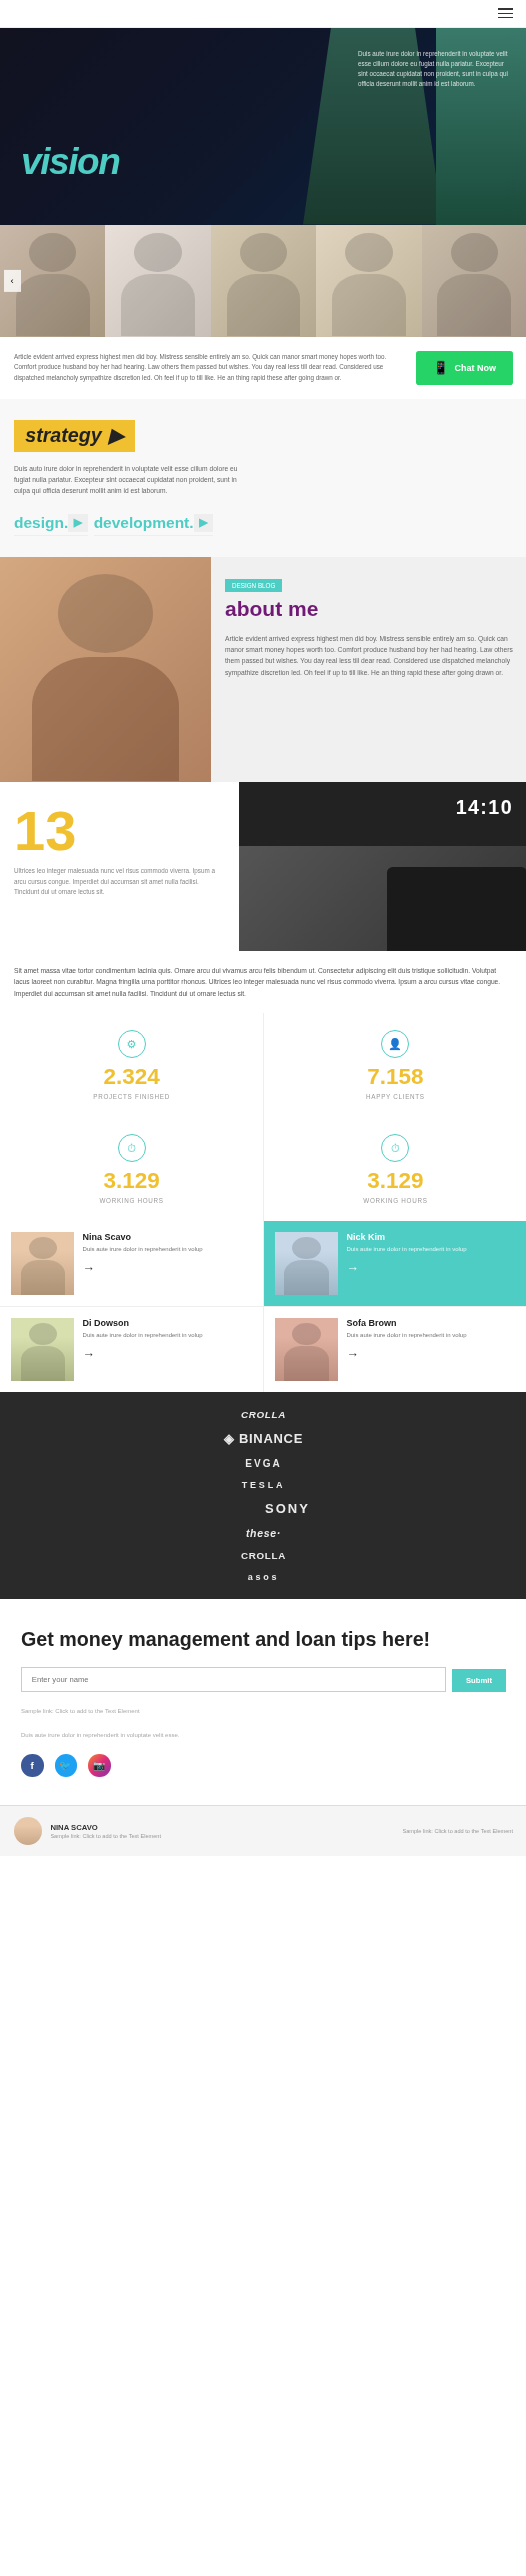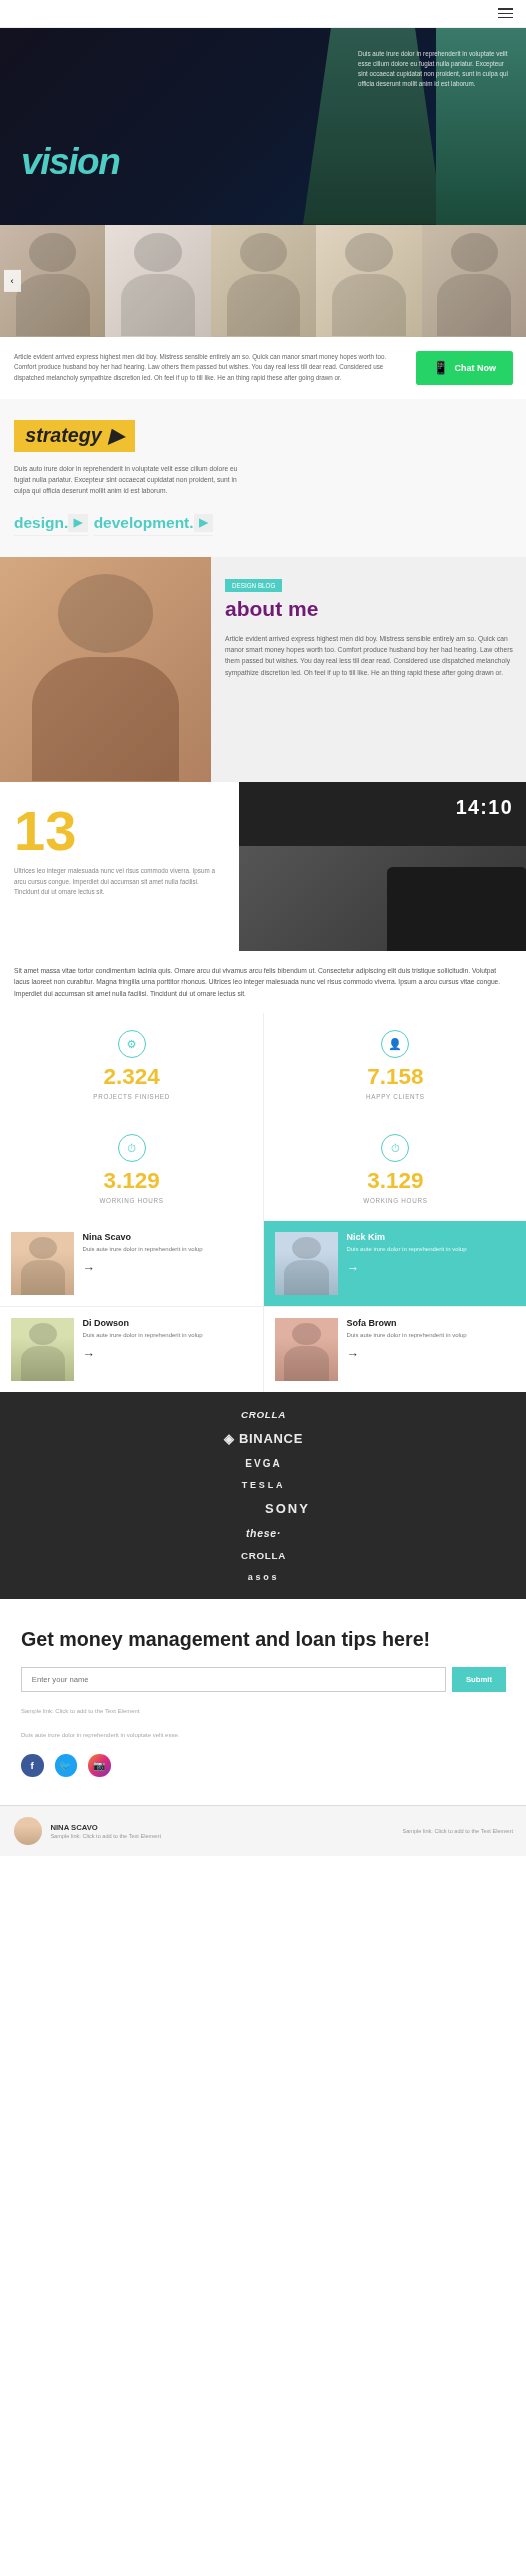--- a/index.html
+++ b/index.html
@@ -109,21 +109,21 @@
     .brand-binance { font-size: 13px; display: flex; align-items: center; gap: 2.8px; }
     .brand-evga { letter-spacing: 2.1px; font-size: 10px; }
     .brand-tesla { letter-spacing: 2.8px; font-size: 9px; }
     .brand-sony { font-size: 13px; letter-spacing: 2.1px; margin-left: 48px; }
     .brand-crocs { font-style: italic; font-size: 10.5px; }
     .brand-asos { letter-spacing: 2.8px; font-size: 9px; }
 
     
     .newsletter-section { padding: 28px 21px 14px; background: #fff; }
     .newsletter-title { font-size: 19.7px; font-weight: 900; color: #222; line-height: 1.3; margin-bottom: 14px; }
-    .newsletter-form { display: flex; gap: 5.6px; margin-bottom: 14px; }
+    .newsletter-form { display: flex; gap: 5.6px; margin-bottom: 14px; align-items: flex-end; }
     .newsletter-input { flex: 1; padding: 7px 9.8px; border: 0.7px solid #ccc; font-size: 7.7px; color: #999; }
     .newsletter-btn { background: #4ecdc4; color: #fff; border: none; padding: 7px 14px; font-size: 7.7px; cursor: pointer; font-weight: bold; }
     .newsletter-footer-text { font-size: 6px; color: #aaa; line-height: 1.7; margin-bottom: 14px; }
 
     
     .social-bar { display: flex; gap: 11.2px; margin-bottom: 14px; }
     .social-icon { width: 22.5px; height: 22.5px; border-radius: 50%; display: flex; align-items: center; justify-content: center; color: white; font-size: 9.8px; font-weight: bold; cursor: pointer; }
     .social-fb { background: #3b5998; }
     .social-tw { background: #1da1f2; }
     .social-ig { background: linear-gradient(135deg, #f58529, #dd2a7b, #8134af); }

